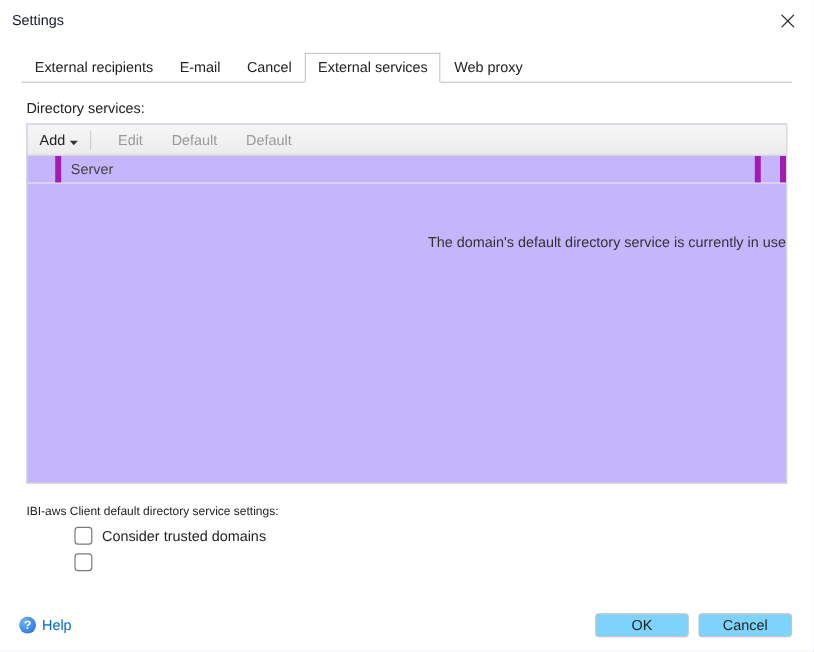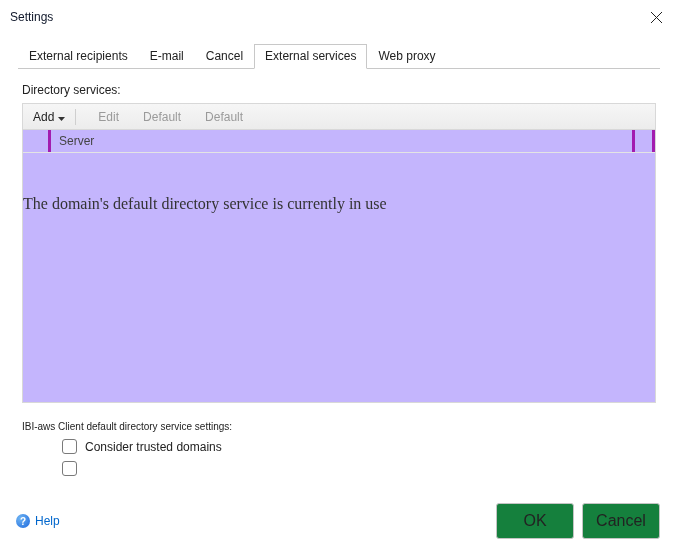--- a/index.html
+++ b/index.html
@@ -105,39 +105,38 @@
   .grid-header {
     height: 23px;
     border-bottom: 1px solid #e4e4e4;
     display: flex;
     font-size: 12px;
     color: #444;
   }
   .grid-header .col {
     display: flex; align-items: center;
     padding: 0 8px;
-    border-right: 3px solid #a21caf;
+    border-right: 5px solid #a21caf;
   }
   .col-handle { width: 28px; }
   .col-server { flex: 1.4; }
   .col-notice { flex: 1; border-right: 1px solid #e4e4e4; }
   .col-end { width: 20px; border-right: none; }
 
   .grid-body {
     flex: 1;
     position: relative;
     overflow: hidden;
   }
   .empty-msg {
     position: absolute;
     top: 42px; left: 0; right: 0;
-    text-align: left;
+    text-align: right;
     color: #333;
-    font-size: 16px;
-    font-family: Liberation Serif, serif;
+    font-size: 12px;
   }
 
   .settings-label {
     margin-top: 18px;
     font-size: 10px;
   }
   .cb-row {
     display: flex; align-items: center;
     gap: 8px;
     margin-top: 7px;
@@ -175,26 +174,26 @@
   .help-icon {
     width: 14px; height: 14px;
     border-radius: 50%;
     background: radial-gradient(circle at 30% 30%, #6db3f2, #1e69de);
     display: flex; align-items: center; justify-content: center;
     color: #fff; font-size: 10px; font-weight: bold;
   }
   .spacer { flex: 1; }
   .dlg-btn {
     min-width: 78px;
-    height: 36px;
+    height: 20px;
     border: 1px solid #c4c4c4;
-    background: #15803d;
+    background: #7dd3fc;
     border-radius: 3px;
     cursor: pointer;
-    font-size: 16px;
+    font-size: 12px;
     display: flex; align-items: center; justify-content: center;
   }
 </style>
 </head>
 <body>
 
 <div class="window">
 
   <div class="titlebar">
     <div class="title">Settings</div>

